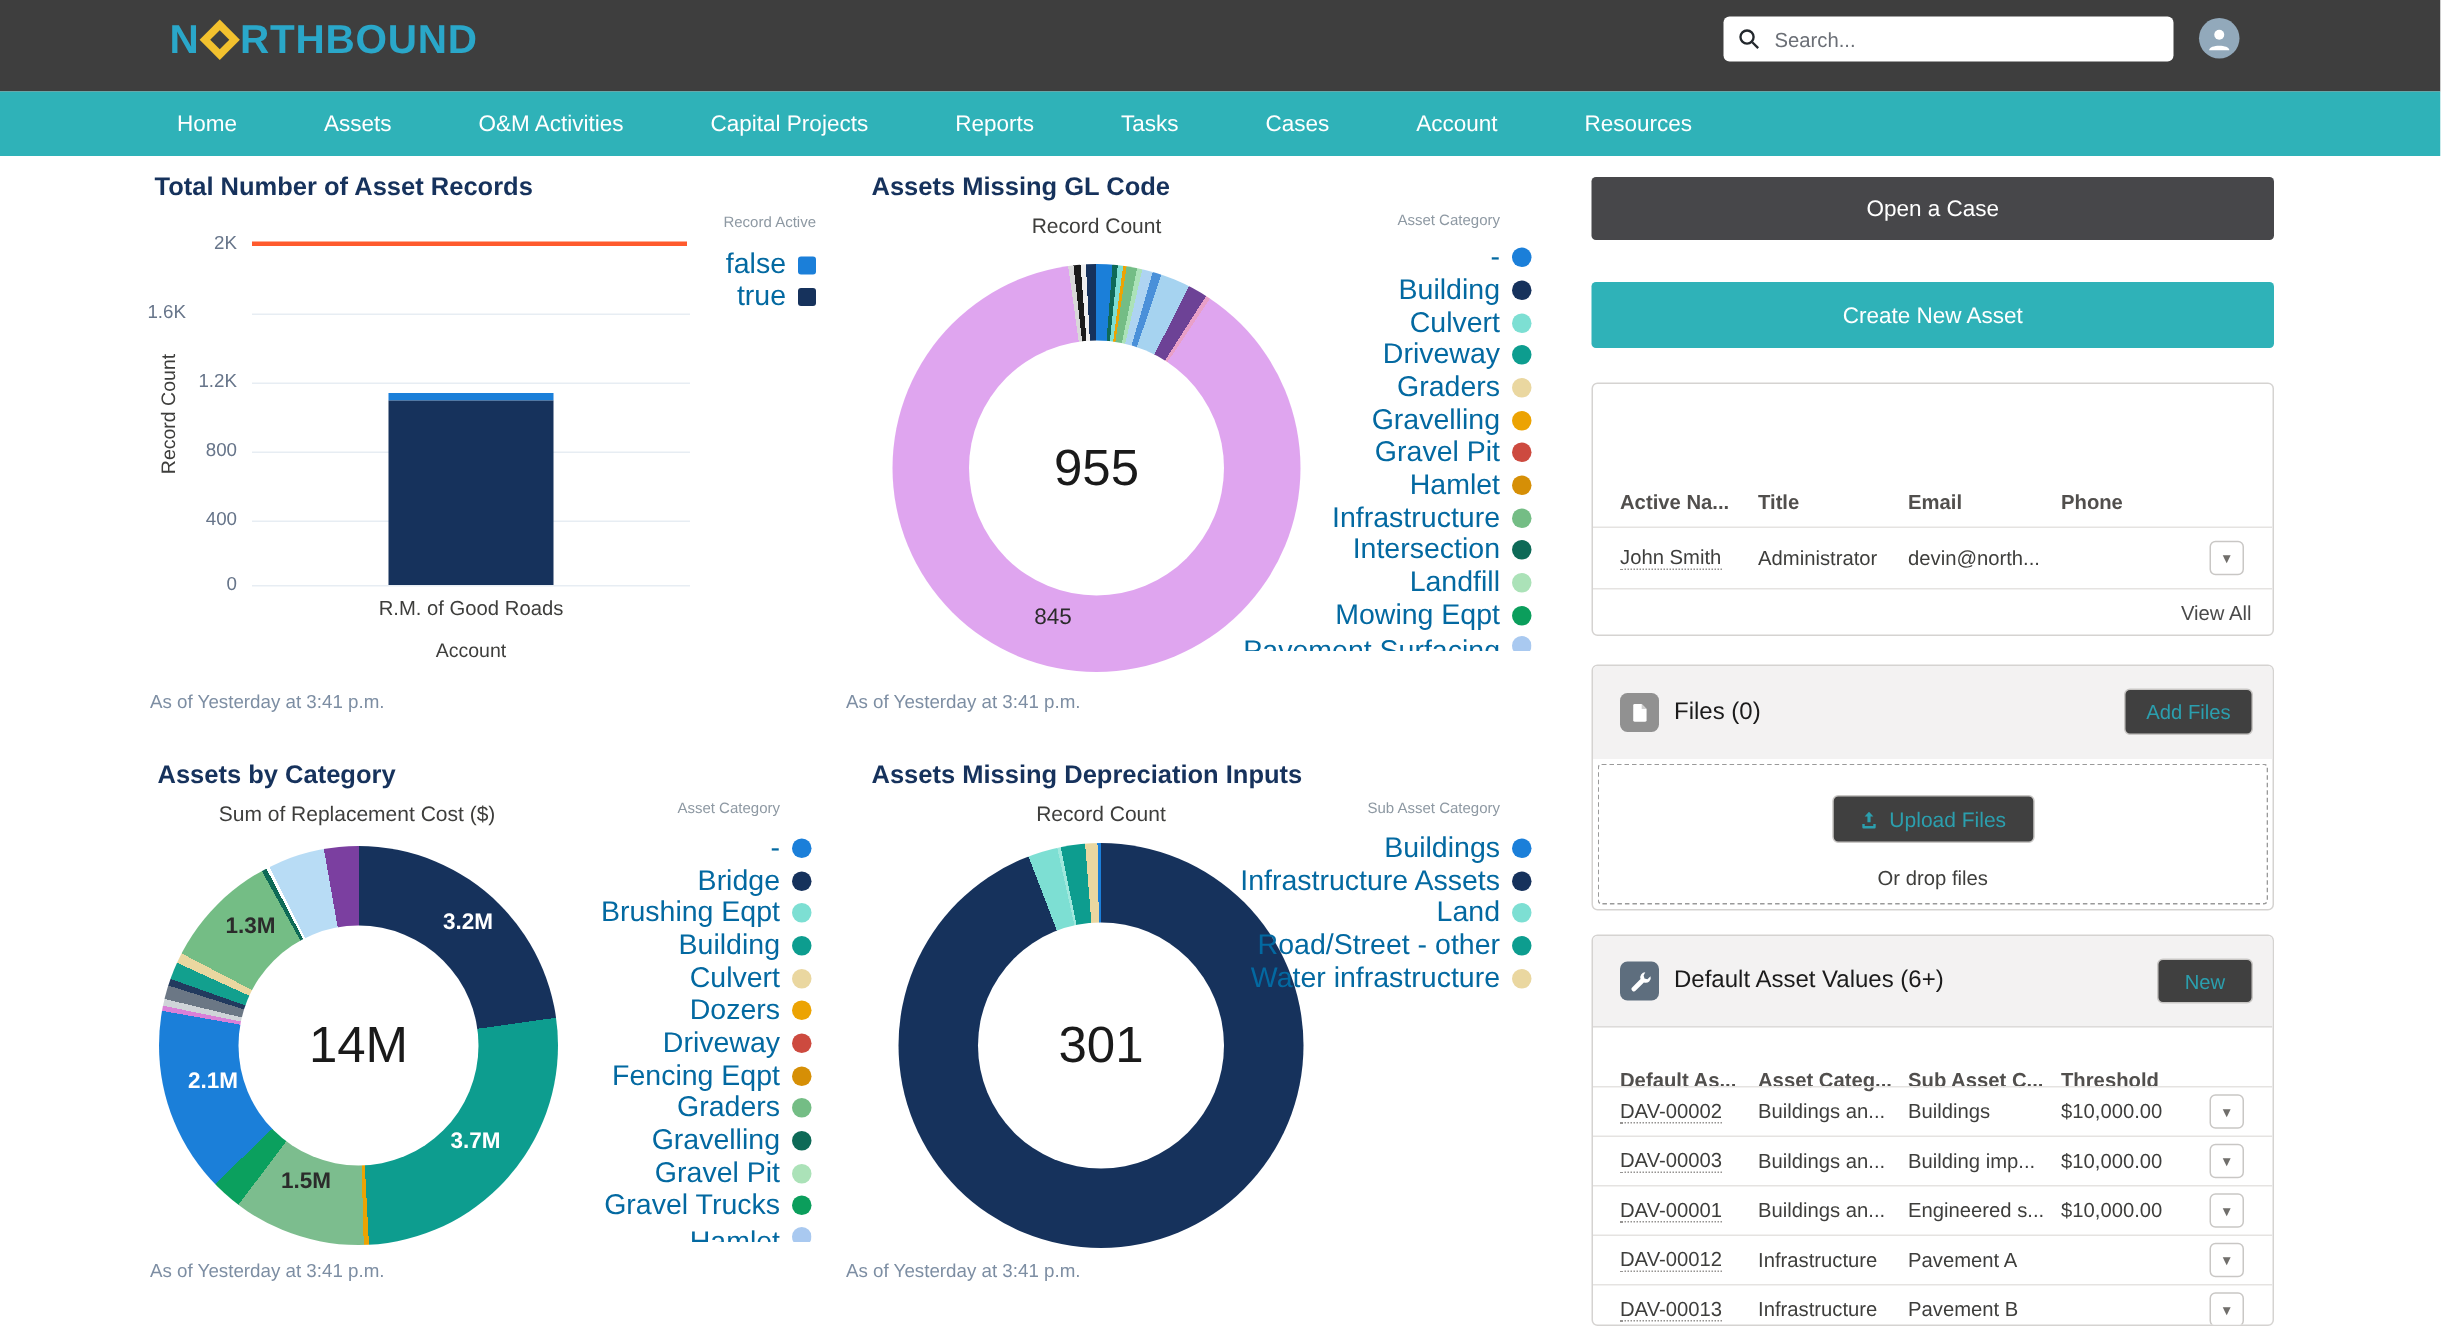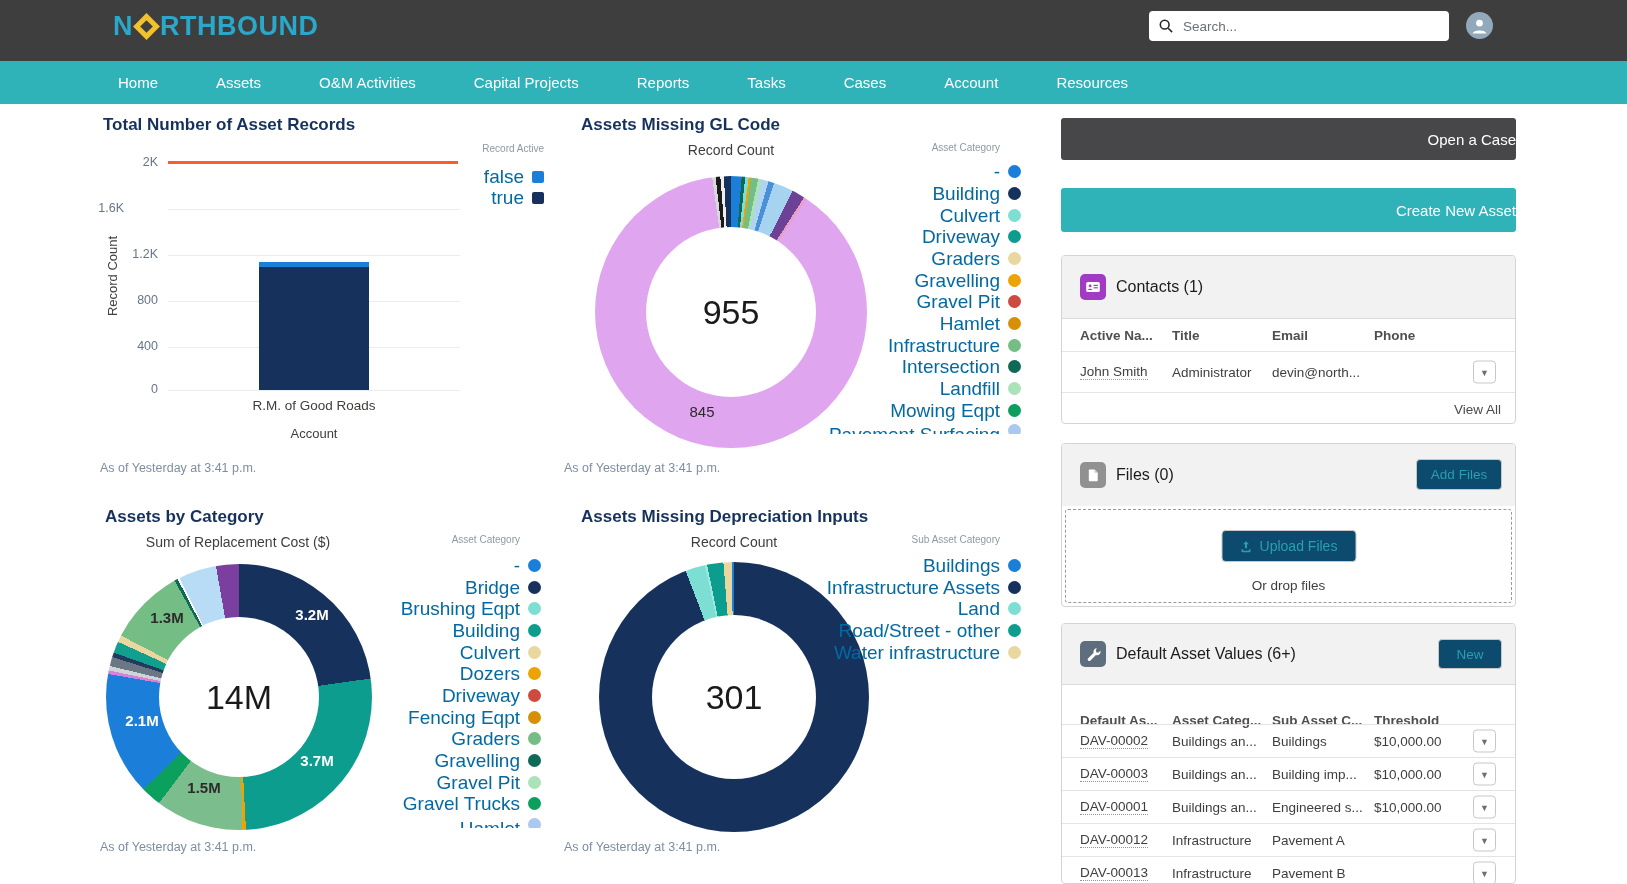--- a/index.html
+++ b/index.html
@@ -35,29 +35,29 @@
   .tick{position:absolute;width:42px;text-align:right;font-size:12.5px;color:#67758a}
   .grid{position:absolute;height:1px;background:#e7edf3}
   .ylab{position:absolute;font-size:13px;color:#3e3e3c;transform:translate(-50%,-50%) rotate(-90deg);white-space:nowrap}
   .xlab{position:absolute;font-size:13.5px;color:#3e3e3c;transform:translateX(-50%);white-space:nowrap}
   .donut{position:absolute;border-radius:50%;display:flex;align-items:center;justify-content:center}
   .hole{background:#fff;border-radius:50%;display:flex;align-items:center;justify-content:center;
         font-size:34px;color:#1a1a1a}
   .slab{position:absolute;font-size:15px;font-weight:600;transform:translateX(-50%);white-space:nowrap}
   .slab.w{color:#fff}.slab.d{color:#2b2b2b}
   
-  .bigbtn{position:absolute;left:1061px;width:455px;display:flex;align-items:center;justify-content:flex-end;
+  .bigbtn{position:absolute;left:1061px;width:455px;display:flex;align-items:center;justify-content:center;
           color:#fff;font-size:15px;border-radius:3px;cursor:pointer}
   .card{position:absolute;left:1061px;width:455px;background:#fff;border:1px solid #d5d3d1;border-radius:4px;
         box-sizing:border-box;overflow:hidden}
   .card-hd{position:relative;height:62px;background:#f3f2f2;border-bottom:1px solid #dddbda}
   .icon-sq{position:absolute;left:18px;top:18px;width:26px;height:26px;border-radius:5px;
            display:flex;align-items:center;justify-content:center}
   .card-title{position:absolute;left:54px;top:50%;transform:translateY(-50%);font-size:16px;color:#1b1b1b;white-space:nowrap}
-  .btn-outline{position:absolute;border:1px solid #c9c7c5;border-radius:4px;background:#0c4a6e;color:#2b9fae;
+  .btn-outline{position:absolute;border:1px solid #c9c7c5;border-radius:4px;background:#404040;color:#2b9fae;
                font-size:13.5px;display:flex;align-items:center;justify-content:center;gap:7px;cursor:pointer;box-sizing:border-box}
   .trow{position:absolute;left:0;width:100%;box-sizing:border-box}
   .thead span{font-size:13.5px;font-weight:bold;color:#514f4d}
   .tcell{position:absolute;font-size:13.5px;color:#3e3e3c;white-space:nowrap;top:50%;transform:translateY(-50%)}
   .link{text-decoration:none;border-bottom:1px dotted #969492;cursor:pointer;color:#3e3e3c}
   .dd{position:absolute;width:21px;height:21px;border:1px solid #c9c7c5;border-radius:4px;background:#fff;
       color:#706e6b;font-size:9px;display:flex;align-items:center;justify-content:center;cursor:pointer;
       top:50%;transform:translateY(-50%);left:411px}
   .sep{border-top:1px solid #e5e3e1}
   .dropzone{position:absolute;left:3px;right:3px;top:65px;bottom:3px;border:1px dashed #9a9a9a;border-radius:3px}
@@ -300,32 +300,20 @@
 </div>
 
 <div class="bigbtn" style="top:118px;height:42px;background:#47474a">
   <span>Open a Case</span>
 </div>
 <div class="bigbtn" style="top:188px;height:44px;background:#2fb2b8">
   <span>Create New Asset</span>
 </div>
 
 <div class="card" style="top:255px;height:169px">
-  <div class="card-hd">
-    <span class="icon-sq" style="background:#a23bc4">
-      <svg width="16" height="16" viewBox="0 0 16 16">
-          <rect x="1.2" y="3" width="13.6" height="10" rx="1.5" fill="#fff"></rect>
-          <circle cx="5.1" cy="6.9" r="1.4" fill="#a23bc4"></circle>
-          <path d="M3 10.9c.4-1.4 3.8-1.4 4.2 0z" fill="#a23bc4"></path>
-          <rect x="8.6" y="5.8" width="4.2" height="1.2" fill="#a23bc4"></rect>
-          <rect x="8.6" y="8.2" width="4.2" height="1.2" fill="#a23bc4"></rect>
-        </svg>
-    </span>
-    <span class="card-title">Contacts (1)</span>
-  </div>
   <div class="trow thead" style="top:62px;height:33px">
     <span class="tcell" style="left:18px">Active Na...</span>
     <span class="tcell" style="left:110px">Title</span>
     <span class="tcell" style="left:210px">Email</span>
     <span class="tcell" style="left:312px">Phone</span>
   </div>
   <div class="trow sep" style="top:95px;height:41px">
     <span class="tcell link" style="left:18px">John Smith</span>
     <span class="tcell" style="left:110px">Administrator</span>
     <span class="tcell" style="left:210px">devin@north...</span>

